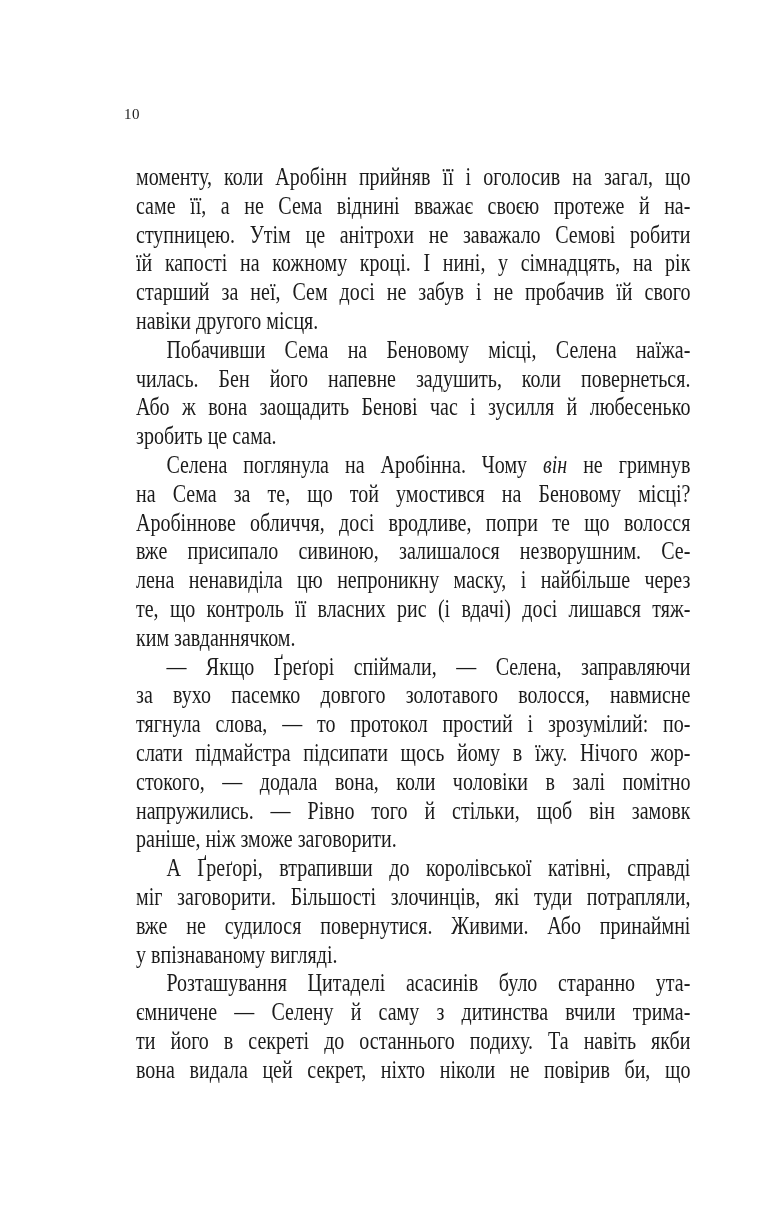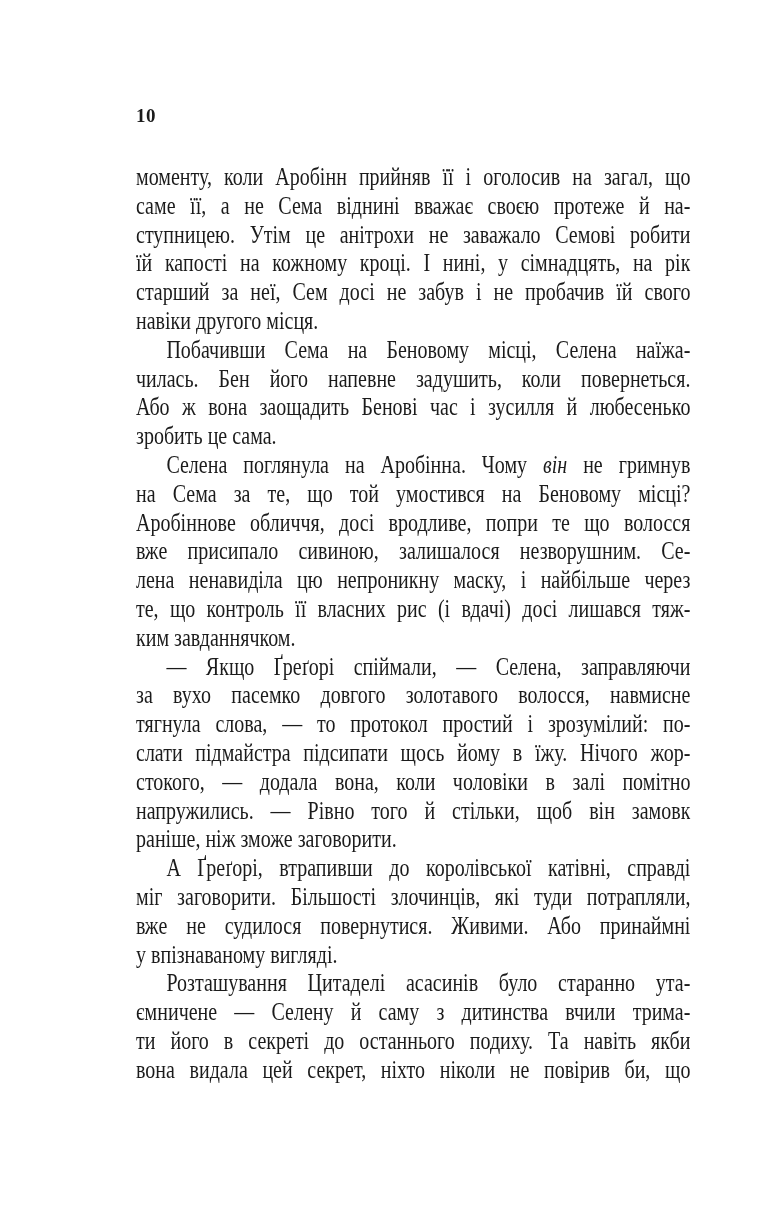--- a/index.html
+++ b/index.html
@@ -11,24 +11,24 @@
     position: relative;
     width: 780px;
     height: 1223px;
     background: #ffffff;
     overflow: hidden;
     font-family: "Liberation Serif", "DejaVu Serif", serif;
     color: #1b1b1b;
   }
   .page-number {
     position: absolute;
-    left: 136px;
+    left: 124px;
     top: 106px;
-    font-size: 19px;
-    font-weight: 700;
+    font-size: 15px;
+    font-weight: 400;
     line-height: 1.1;
     letter-spacing: 0.5px;
   }
   
   .text-block {
     position: absolute;
     left: 136px;
     top: 163px;
     width: 693px;
     transform: scaleX(0.8);

